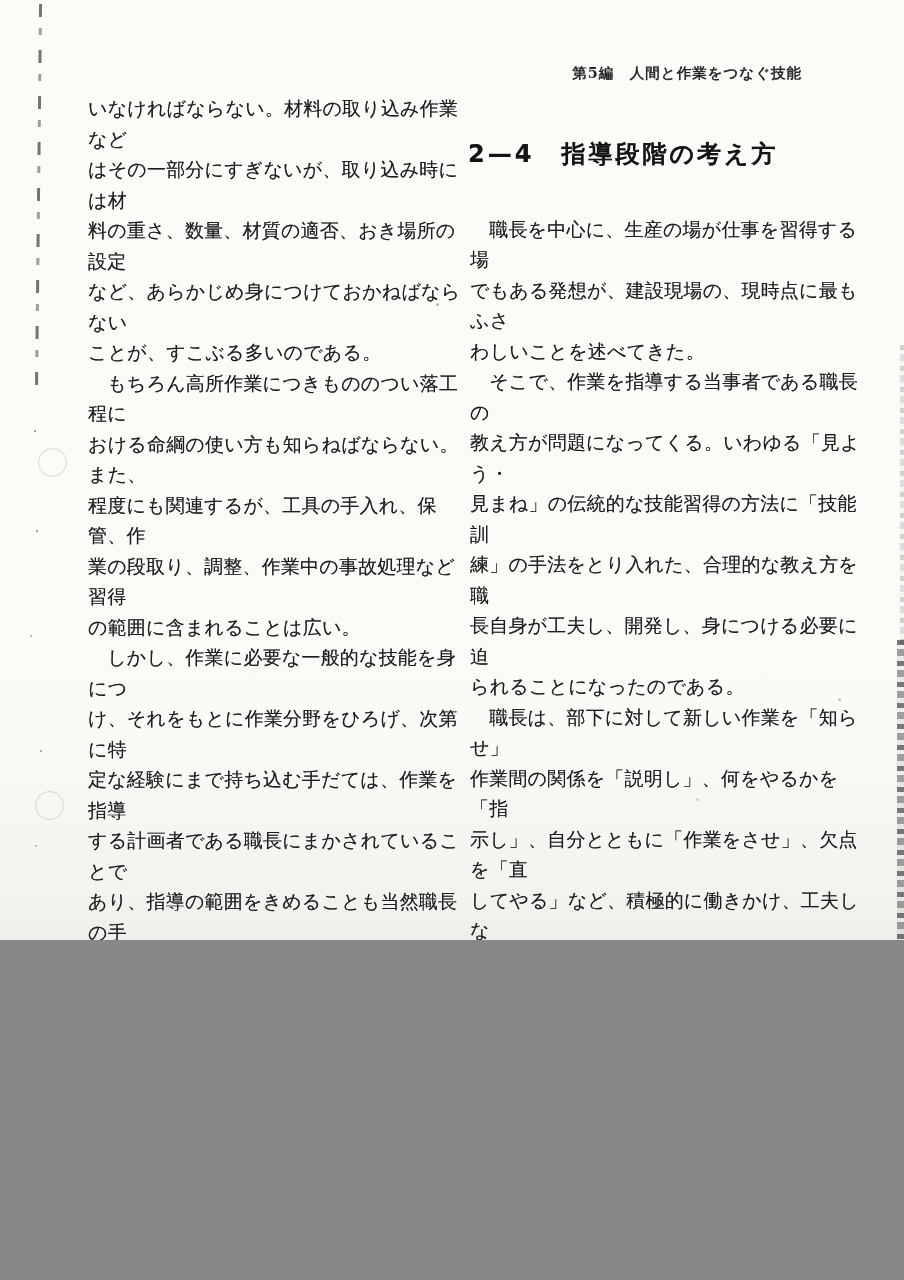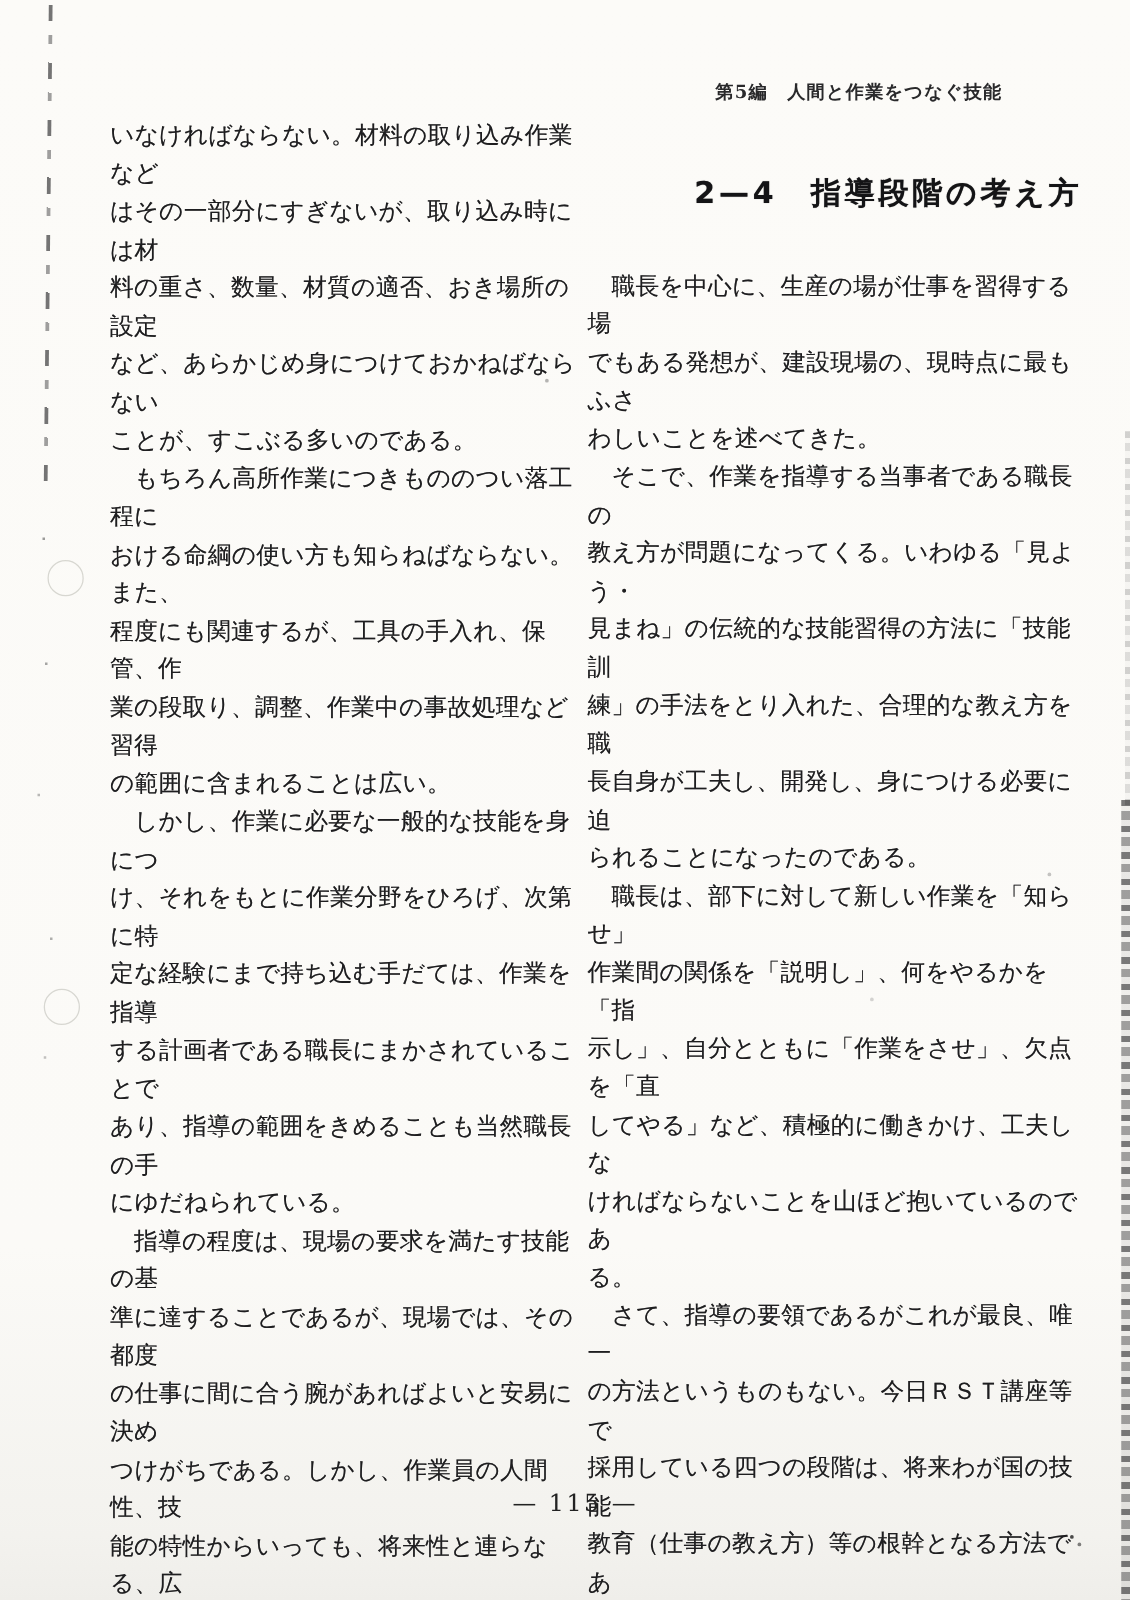--- a/index.html
+++ b/index.html
@@ -1,19 +1,19 @@
 <!DOCTYPE html>
 <html><head>
 <meta charset="utf-8">
 <style>
   html, body { margin: 0; padding: 0; background: #888; }
   .page {
     position: relative;
     width: 904px;
-    height: 1280px;
+    height: 940px;
     margin: 0 auto;
     background: linear-gradient(180deg, #fcfbf8 0%, #fbfaf7 78%, #f3f2ee 96%, #efeeea 100%);
     overflow: hidden;
     font-family: "DejaVu Serif", "Liberation Serif", serif;
     color: #1e1e20;
   }
 
   
   .running-header {
     position: absolute;
@@ -42,21 +42,20 @@
 
   .section-heading {
     font-family: "DejaVu Sans", "Liberation Sans", sans-serif;
     font-size: 24px;
     font-weight: bold;
     letter-spacing: 3px;
     color: #141416;
     margin: 15px 0 14px -2px;
     white-space: nowrap;
     text-shadow: 0 0 0.6px rgba(10,10,10,0.6);
-    text-align: right;
   }
 
   .page-number {
     position: absolute;
     top: 1192px;
     left: 410px;
     font-size: 19px;
     letter-spacing: 2px;
     color: #222;
   }

